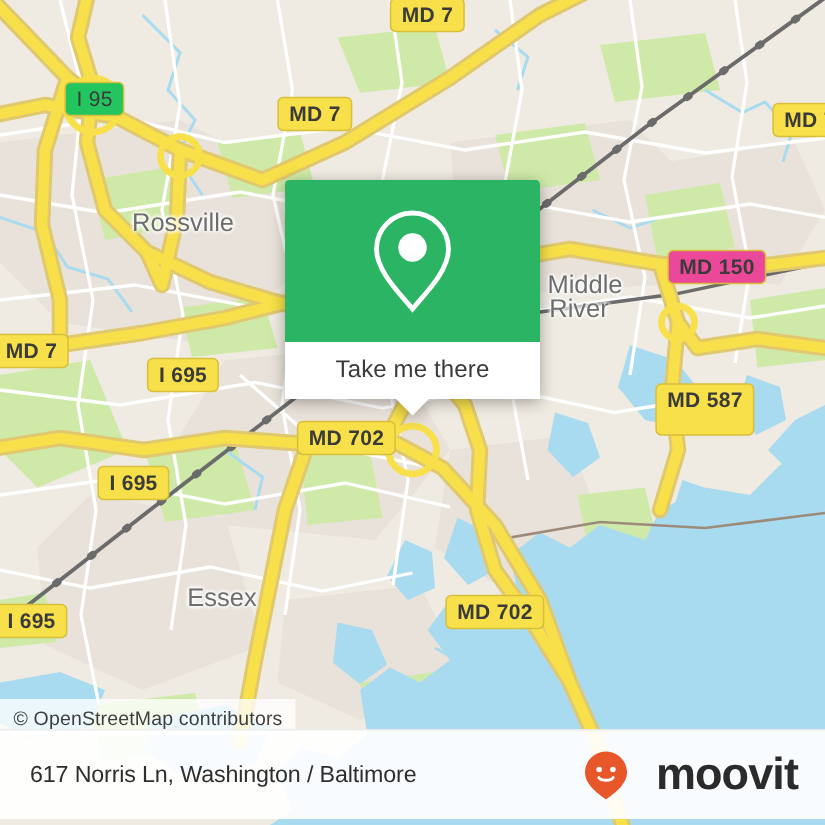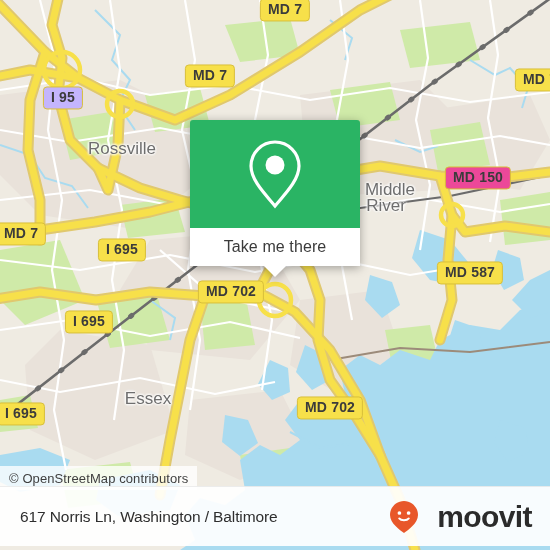--- a/index.html
+++ b/index.html
@@ -251,27 +251,27 @@
 
     <div style="position:absolute;left:0;top:0;width:550px;height:392px;">
         <span style="position: absolute; left: 122px; top: 149px; transform: translate(-50%, -50%); font-size: 17px; color: rgb(110, 110, 110); white-space: nowrap; text-shadow: rgb(255, 255, 255) 0px 0px 3px, rgb(255, 255, 255) 0px 0px 3px, rgb(255, 255, 255) 0px 0px 3px, rgb(255, 255, 255) 0px 0px 3px;">Rossville</span>
         <span style="position: absolute; left: 390px; top: 190px; transform: translate(-50%, -50%); font-size: 17px; color: rgb(110, 110, 110); white-space: nowrap; text-shadow: rgb(255, 255, 255) 0px 0px 3px, rgb(255, 255, 255) 0px 0px 3px, rgb(255, 255, 255) 0px 0px 3px, rgb(255, 255, 255) 0px 0px 3px;">Middle</span>
         <span style="position: absolute; left: 386px; top: 206px; transform: translate(-50%, -50%); font-size: 17px; color: rgb(110, 110, 110); white-space: nowrap; text-shadow: rgb(255, 255, 255) 0px 0px 3px, rgb(255, 255, 255) 0px 0px 3px, rgb(255, 255, 255) 0px 0px 3px, rgb(255, 255, 255) 0px 0px 3px;">River</span>
         <span style="position: absolute; left: 148px; top: 399px; transform: translate(-50%, -50%); font-size: 17px; color: rgb(110, 110, 110); white-space: nowrap; text-shadow: rgb(255, 255, 255) 0px 0px 3px, rgb(255, 255, 255) 0px 0px 3px, rgb(255, 255, 255) 0px 0px 3px, rgb(255, 255, 255) 0px 0px 3px;">Essex</span>
       </div>
 
     <div style="position:absolute;left:0;top:0;width:464px;height:550px;">
         <span style="position: absolute; left: 285px; top: 10px; transform: translate(-50%, -50%); background: rgb(247, 224, 74); border: 1.5px solid rgb(216, 191, 58); border-radius: 4px; padding: 2px 7px 3px; font-size: 14px; font-weight: bold; color: rgb(59, 59, 59); white-space: nowrap; line-height: 1.15; letter-spacing: 0.2px;">MD 7</span>
-        <span style="position: absolute; left: 63px; top: 66px; transform: translate(-50%, -50%); background: #c4b5fd; border: 1.5px solid rgb(216, 191, 58); border-radius: 4px; padding: 2px 7px 3px; font-size: 14px; font-weight: bold; color: rgb(59, 59, 59); white-space: nowrap; line-height: 1.15; letter-spacing: 0.2px; margin-top: 32px;">I 95</span>
+        <span style="position: absolute; left: 63px; top: 66px; transform: translate(-50%, -50%); background: #22c55e; border: 1.5px solid rgb(216, 191, 58); border-radius: 4px; padding: 2px 7px 3px; font-size: 14px; font-weight: normal; color: rgb(59, 59, 59); white-space: nowrap; line-height: 1.15; letter-spacing: 0.2px;">I 95</span>
         <span style="position: absolute; left: 210px; top: 76px; transform: translate(-50%, -50%); background: rgb(247, 224, 74); border: 1.5px solid rgb(216, 191, 58); border-radius: 4px; padding: 2px 7px 3px; font-size: 14px; font-weight: bold; color: rgb(59, 59, 59); white-space: nowrap; line-height: 1.15; letter-spacing: 0.2px;">MD 7</span>
         <span style="position: absolute; left: 540px; top: 80px; transform: translate(-50%, -50%); background: rgb(247, 224, 74); border: 1.5px solid rgb(216, 191, 58); border-radius: 4px; padding: 2px 7px 3px; font-size: 14px; font-weight: bold; color: rgb(59, 59, 59); white-space: nowrap; line-height: 1.15; letter-spacing: 0.2px;">MD 7</span>
         <span style="position: absolute; left: 478px; top: 178px; transform: translate(-50%, -50%); background: #ec4899; border: 1.5px solid rgb(216, 191, 58); border-radius: 4px; padding: 2px 7px 3px; font-size: 14px; font-weight: bold; color: rgb(59, 59, 59); white-space: nowrap; line-height: 1.15; letter-spacing: 0.2px;">MD 150</span>
         <span style="position: absolute; left: 21px; top: 234px; transform: translate(-50%, -50%); background: rgb(247, 224, 74); border: 1.5px solid rgb(216, 191, 58); border-radius: 4px; padding: 2px 7px 3px; font-size: 14px; font-weight: bold; color: rgb(59, 59, 59); white-space: nowrap; line-height: 1.15; letter-spacing: 0.2px;">MD 7</span>
         <span style="position: absolute; left: 122px; top: 250px; transform: translate(-50%, -50%); background: rgb(247, 224, 74); border: 1.5px solid rgb(216, 191, 58); border-radius: 4px; padding: 2px 7px 3px; font-size: 14px; font-weight: bold; color: rgb(59, 59, 59); white-space: nowrap; line-height: 1.15; letter-spacing: 0.2px;">I 695</span>
-        <span style="position: absolute; left: 470px; top: 273px; transform: translate(-50%, -50%); background: rgb(247, 224, 74); border: 1.5px solid rgb(216, 191, 58); border-radius: 4px; padding: 2px 7px 3px; font-size: 14px; font-weight: bold; color: rgb(59, 59, 59); white-space: nowrap; line-height: 1.15; letter-spacing: 0.2px;">MD 587</span>
+        <span style="position: absolute; left: 470px; top: 273px; transform: translate(-50%, -50%); background: rgb(247, 224, 74); border: 1.5px solid rgb(216, 191, 58); border-radius: 4px; padding: 2px 7px 15px; font-size: 14px; font-weight: bold; color: rgb(59, 59, 59); white-space: nowrap; line-height: 1.15; letter-spacing: 0.2px;">MD 587</span>
         <span style="position: absolute; left: 231px; top: 292px; transform: translate(-50%, -50%); background: rgb(247, 224, 74); border: 1.5px solid rgb(216, 191, 58); border-radius: 4px; padding: 2px 7px 3px; font-size: 14px; font-weight: bold; color: rgb(59, 59, 59); white-space: nowrap; line-height: 1.15; letter-spacing: 0.2px;">MD 702</span>
         <span style="position: absolute; left: 89px; top: 322px; transform: translate(-50%, -50%); background: rgb(247, 224, 74); border: 1.5px solid rgb(216, 191, 58); border-radius: 4px; padding: 2px 7px 3px; font-size: 14px; font-weight: bold; color: rgb(59, 59, 59); white-space: nowrap; line-height: 1.15; letter-spacing: 0.2px;">I 695</span>
         <span style="position: absolute; left: 330px; top: 408px; transform: translate(-50%, -50%); background: rgb(247, 224, 74); border: 1.5px solid rgb(216, 191, 58); border-radius: 4px; padding: 2px 7px 3px; font-size: 14px; font-weight: bold; color: rgb(59, 59, 59); white-space: nowrap; line-height: 1.15; letter-spacing: 0.2px;">MD 702</span>
         <span style="position: absolute; left: 21px; top: 414px; transform: translate(-50%, -50%); background: rgb(247, 224, 74); border: 1.5px solid rgb(216, 191, 58); border-radius: 4px; padding: 2px 7px 3px; font-size: 14px; font-weight: bold; color: rgb(59, 59, 59); white-space: nowrap; line-height: 1.15; letter-spacing: 0.2px;">I 695</span>
       </div>
   </div>
 
   <div id="attribution">
     <span>© OpenStreetMap contributors</span>
   </div>

